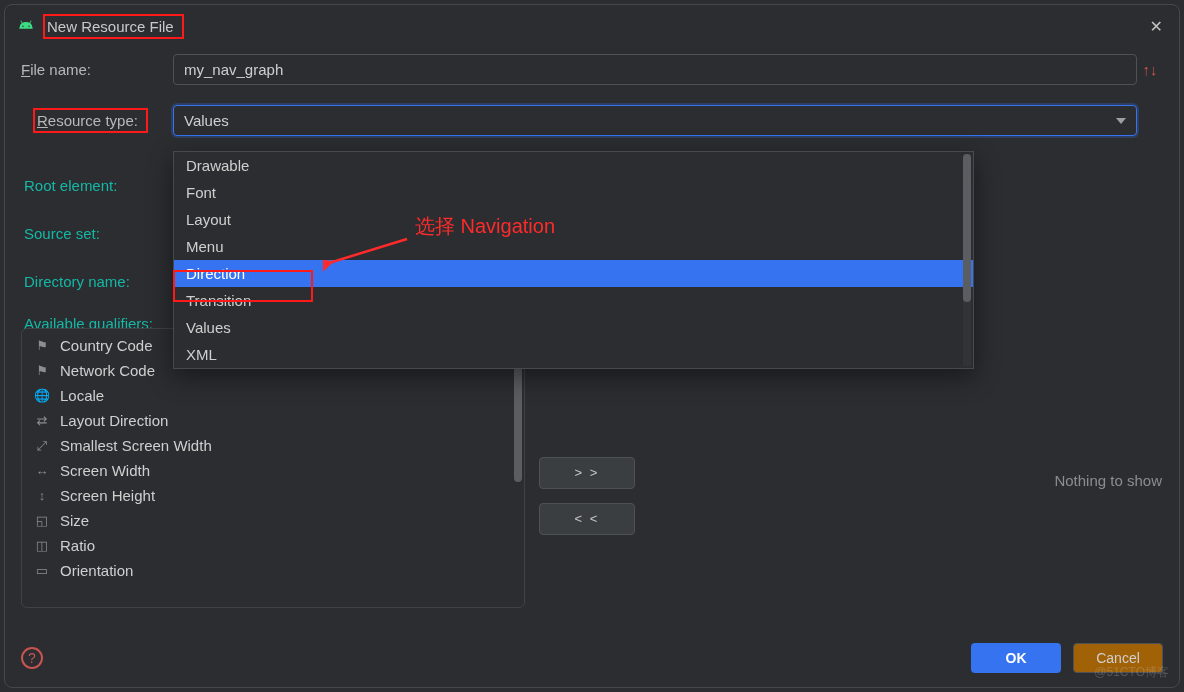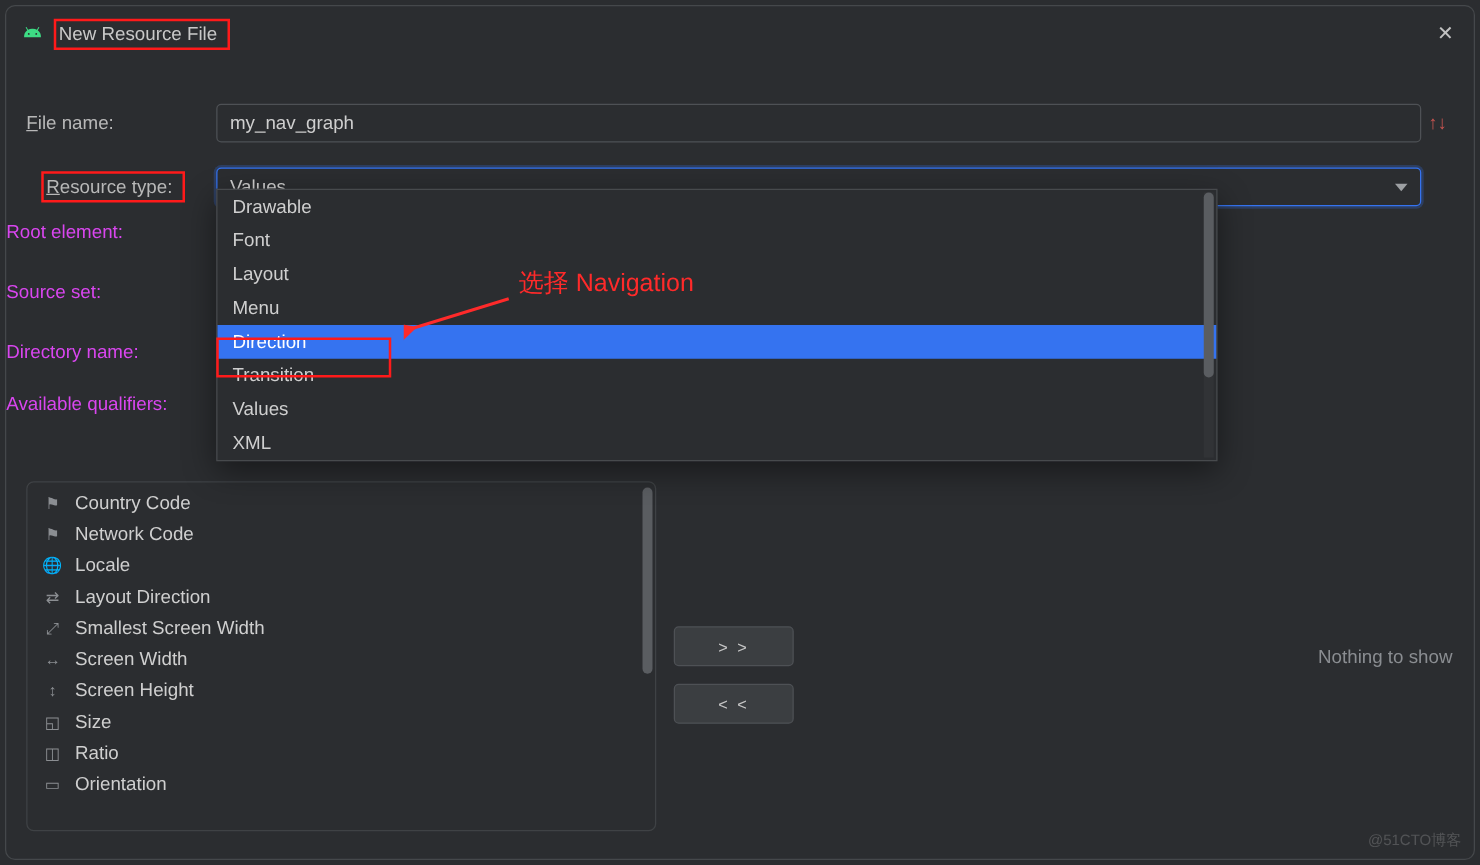--- a/index.html
+++ b/index.html
@@ -14,21 +14,20 @@
     position: relative;
   }
   .dialog {
     position: absolute;
     inset: 4px 4px 4px 4px;
     background: #2b2d30;
     border: 1px solid #45484b;
     border-radius: 8px;
     display: flex;
     flex-direction: column;
-    gap: 28px;
   }
   
   .title-bar {
     display: flex;
     align-items: center;
     padding: 8px 12px 4px 12px;
     gap: 10px;
   }
   .android-icon {
     width: 18px; height: 18px;
@@ -257,22 +256,22 @@
   .watermark {
     position: absolute;
     right: 10px;
     bottom: 6px;
     font-size: 12px;
     color: rgba(200,200,200,.25);
     pointer-events: none;
   }
   .placeholder-label {
     position: absolute;
-    left: 0;
-    color: #d946ef;
+    left: 19px;
+    color: #14b8a6;
     font-size: 15px;
   }
 </style>
 </head>
 <body>
 
 <div class="dialog">
 
   <div class="title-bar">
     <span>

